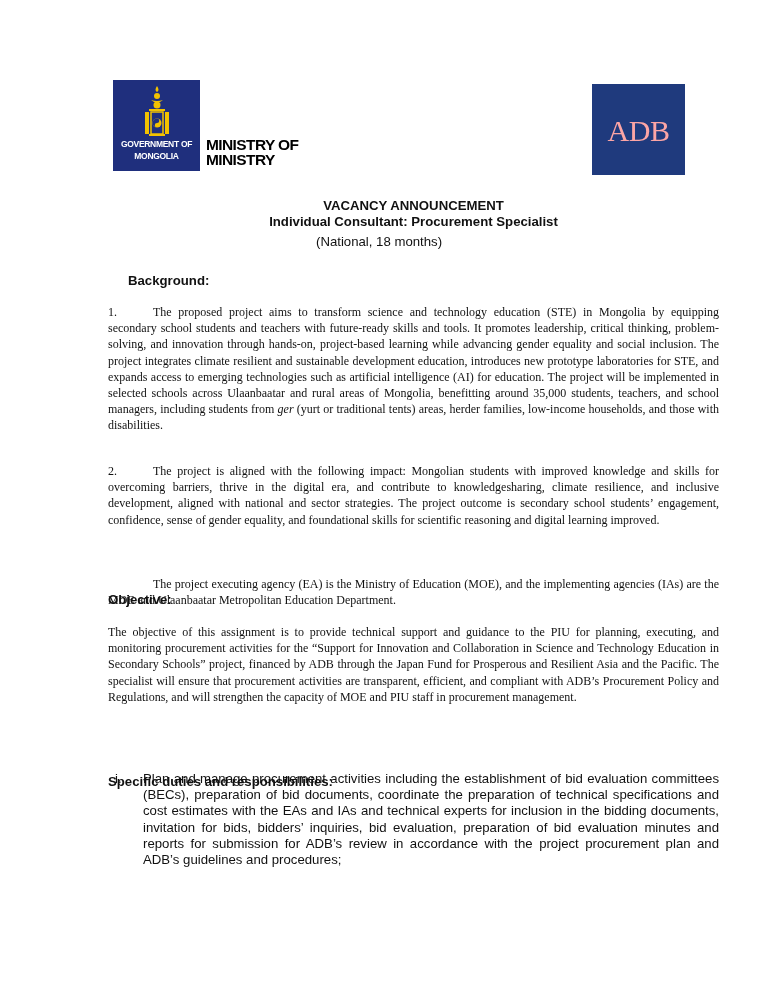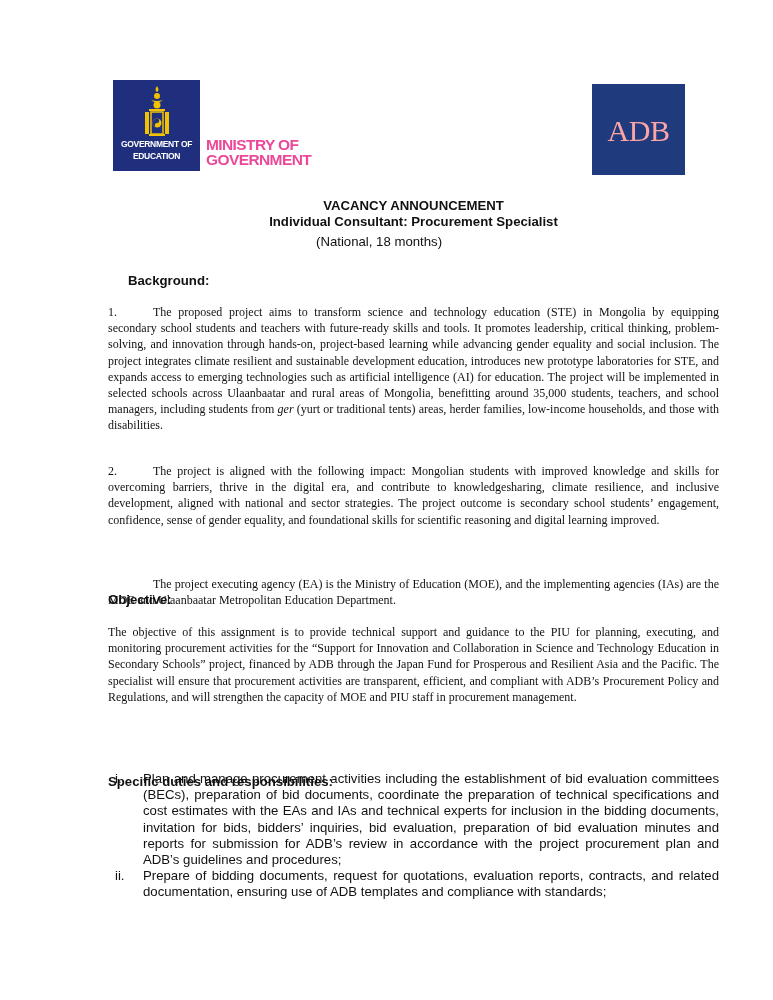--- a/index.html
+++ b/index.html
@@ -6,21 +6,21 @@
   body { width: 773px; height: 1000px; position: relative; overflow: hidden;
          font-family: "Liberation Sans", sans-serif; color: #111; }
   .page { position: absolute; left: 0; top: 0; width: 773px; height: 1000px; }
 
   
   .gov-box { position: absolute; left: 113px; top: 80px; width: 87px; height: 91px;
              background: #1f2f7d; }
   .gov-box .emblem { position: absolute; left: 30px; top: 6px; width: 28px; height: 50px; }
   .gov-box .gov-text { position: absolute; left: 0; right: 0; top: 58px; text-align: center;
              color: #ffffff; font-weight: bold; font-size: 8.5px; line-height: 12px; letter-spacing: -0.3px; }
-  .moe-text { position: absolute; left: 206px; top: 137px; color: #ec4899; font-weight: bold;
+  .moe-text { position: absolute; left: 206px; top: 137px; color: #000000; font-weight: bold;
              font-size: 15.5px; line-height: 15px; letter-spacing: -0.6px; }
   .adb-box { position: absolute; left: 592px; top: 84px; width: 93px; height: 91px; background: #1f3a7d; }
   .adb-box .adb-text { position: absolute; left: 0; right: 0; top: 31px; text-align: center;
              color: #fca5a5; font-family: "Liberation Serif", serif; font-size: 30px; letter-spacing: -0.5px; line-height: 32px; }
 
   
   .title { position: absolute; left: 0; width: 773px; text-align: center; font-weight: bold; font-size: 13.2px; }
   .t1 { top: 198px; left: 27px; }
   .t2 { top: 214px; left: 27px; }
   .t3 { position: absolute; top: 234px; left: 316px; font-size: 13.2px; }
@@ -52,26 +52,26 @@
         <rect x="2" y="26" width="4" height="22"></rect>
         <rect x="22" y="26" width="4" height="22"></rect>
         <rect x="8" y="26" width="12" height="22" fill="none" stroke="#f2c200" stroke-width="1.5"></rect>
         <circle cx="14" cy="37" r="4.5"></circle>
         <rect x="6" y="48" width="16" height="2"></rect>
       </g>
       <path d="M14 32.5 A2.25 2.25 0 0 1 14 37 A2.25 2.25 0 0 0 14 41.5 A4.5 4.5 0 0 1 14 32.5 Z" fill="#1f2f7d"></path>
     </svg>
     <div class="gov-text">
       <div>GOVERNMENT OF</div>
-      <div>EDUCATION</div>
+      <div>MONGOLIA</div>
     </div>
   </div>
   <div class="moe-text">
     <div>MINISTRY OF</div>
-    <div>GOVERNMENT</div>
+    <div>MINISTRY</div>
   </div>
 
   <div class="adb-box">
     <div class="adb-text">ADB</div>
   </div>
 
   <div class="title t1">VACANCY ANNOUNCEMENT</div>
   <div class="title t2">Individual Consultant: Procurement Specialist</div>
   <div class="t3">(National, 18 months)</div>
 
@@ -82,15 +82,14 @@
   <p class="para" style="top:463px;"><span class="num">2.</span><span>The project is aligned with the following impact: Mongolian students with improved knowledge and skills for overcoming barriers, thrive in the digital era, and contribute to knowledgesharing, climate resilience, and inclusive development, aligned with national and sector strategies. The project outcome is secondary school students’ engagement, confidence, sense of gender equality, and foundational skills for scientific reasoning and digital learning improved.</span></p>
 
   <p class="para" style="top:544px;margin-top:32px;"><span class="indent"></span><span>The project executing agency (EA) is the Ministry of Education (MOE), and the implementing agencies (IAs) are the MOE and Ulaanbaatar Metropolitan Education Department.</span></p>
 
   <div class="heading" style="top:592px;">Objective:</div>
   <p class="para" style="top:624px;">The objective of this assignment is to provide technical support and guidance to the PIU for planning, executing, and monitoring procurement activities for the “Support for Innovation and Collaboration in Science and Technology Education in Secondary Schools” project, financed by ADB through the Japan Fund for Prosperous and Resilient Asia and the Pacific. The specialist will ensure that procurement activities are transparent, efficient, and compliant with ADB’s Procurement Policy and Regulations, and will strengthen the capacity of MOE and PIU staff in procurement management.</p>
 
   <div class="heading" style="top:738px;margin-top:36px;">Specific duties and responsibilities:</div>
   <ul class="list" style="top:771px;">
     <li><span class="marker">i.</span><span>Plan and manage procurement activities including the establishment of bid evaluation committees (BECs), preparation of bid documents, coordinate the preparation of technical specifications and cost estimates with the EAs and IAs and technical experts for inclusion in the bidding documents, invitation for bids, bidders’ inquiries, bid evaluation, preparation of bid evaluation minutes and reports for submission for ADB’s review in accordance with the project procurement plan and ADB’s guidelines and procedures;</span></li>
-    <li><span class="marker">ii.</span><span>Prepare of bidding documents, request for quotations, evaluation reports, contracts, and related documentation, ensuring use of ADB templates and compliance with standards;</span></li>
   </ul>
 </div>
 
 </body></html>

